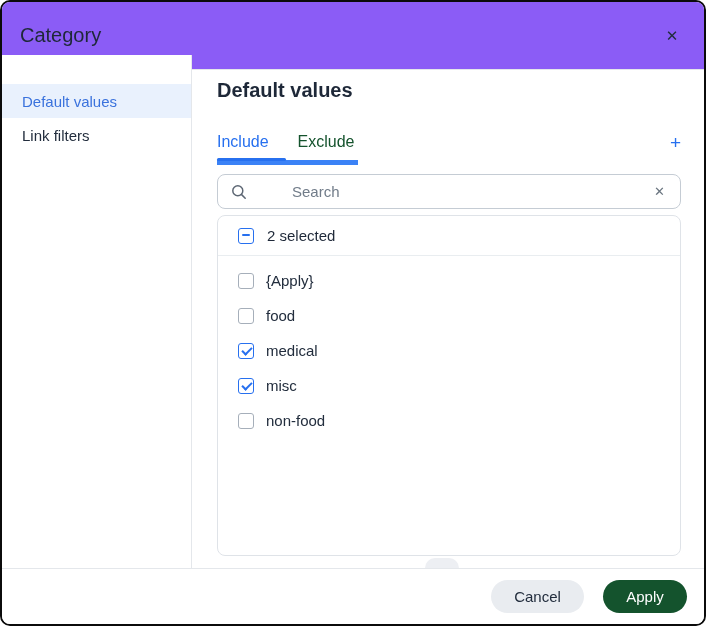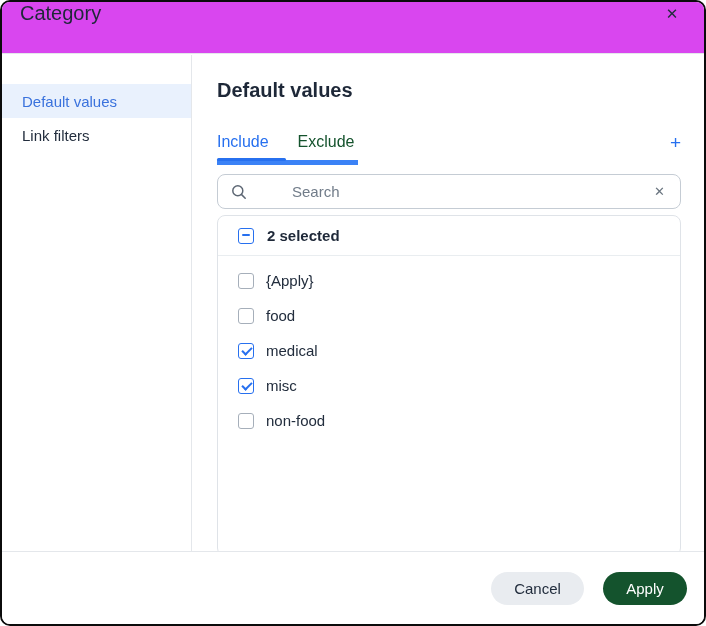--- a/index.html
+++ b/index.html
@@ -13,25 +13,25 @@
     position: relative;
     width: 706px; height: 626px;
     background: #ffffff;
     border: 2px solid #0b0b0b;
     border-radius: 10px;
     overflow: hidden;
     color: #1e2838;
   }
   
   .header {
-    position: absolute; left: 0; right: 0; top: 0; height: 52px;
+    position: absolute; left: 0; right: 0; top: 0; height: 68px;
     border-bottom: 1px solid #e4e7eb;
-    display: flex; 
+    display: flex; align-items: center;
     padding: 0 20px 0 18px;
-    background: #d946ef;
+    background: #8b5cf6;
   }
   .title { font-size: 20px; font-weight: 500; color: #1e2838; }
   .close-btn {
     margin-left: auto;
     width: 24px; height: 24px;
     display: flex; align-items: center; justify-content: center;
     font-size: 15px; color: #222d3d; cursor: pointer;
     background: none; border: none; font-family: inherit;
   }
   
@@ -97,21 +97,21 @@
   .value-list {
     position: absolute; left: 25px; right: 23px; top: 160px; height: 341px;
     border: 1px solid #dfe3e8; border-radius: 8px;
     background: #fff; overflow: hidden;
   }
   .list-header {
     height: 40px; display: flex; align-items: center;
     padding-left: 20px; gap: 13px;
     border-bottom: 1px solid #e9edf0;
   }
-  .list-header .summary { font-size: 15px; font-weight: 700; color: #1e2838; }
+  .list-header .summary { font-size: 15px; font-weight: 400; color: #1e2838; }
   .list-body { padding-top: 7px; }
   .row {
     height: 35px; display: flex; align-items: center;
     padding-left: 20px; gap: 12px; cursor: pointer;
   }
   .row .label { font-size: 15px; color: #222d3d; }
   
   .checkbox {
     width: 16px; height: 16px; flex: 0 0 16px;
     border: 1.5px solid #a6afba; border-radius: 3px;
@@ -133,21 +133,21 @@
   }
   
   .scroll-bump {
     position: absolute; bottom: 56px; left: 423px;
     width: 34px; height: 10px;
     background: #edeff3;
     border-radius: 17px 17px 0 0;
     cursor: pointer; border: none;
   }
   .footer {
-    position: absolute; left: 0; right: 0; bottom: 0; height: 73px;
+    position: absolute; left: 0; right: 0; bottom: 0; height: 56px;
     border-top: 1px solid #e4e7eb;
     background: #fff;
     display: flex; align-items: center; justify-content: flex-end;
     gap: 19px; padding-right: 17px;
   }
   .btn {
     height: 33px; border: none; border-radius: 17px;
     font-family: inherit; font-size: 15px; font-weight: 500;
     cursor: pointer; display: flex; align-items: center; justify-content: center;
   }

